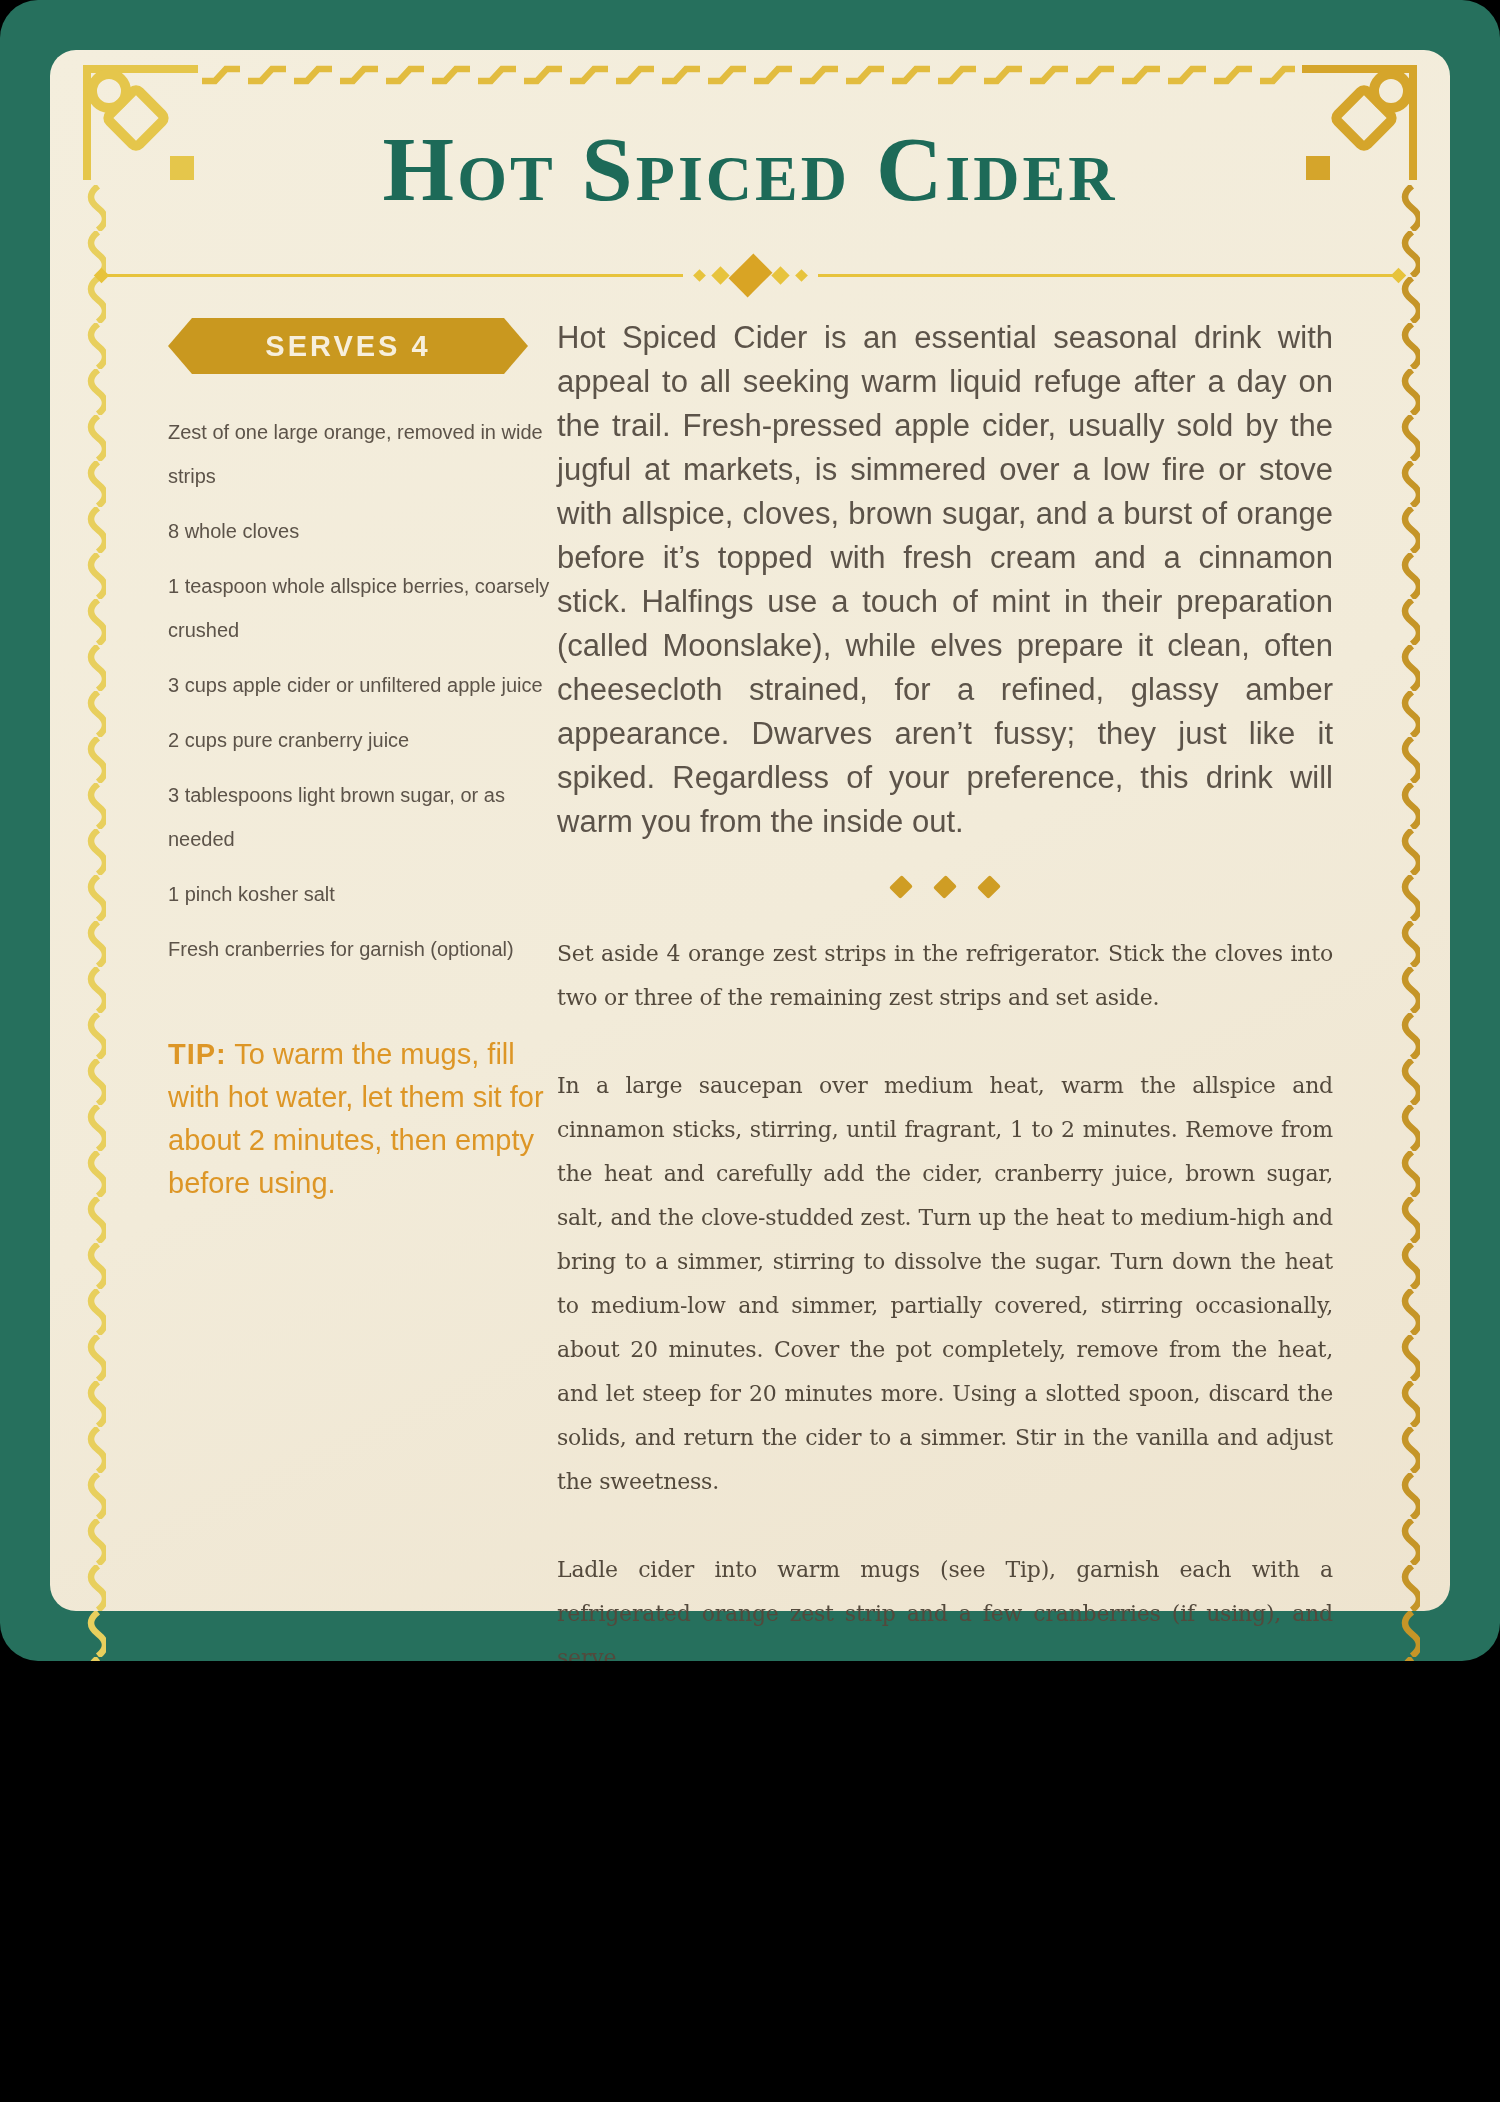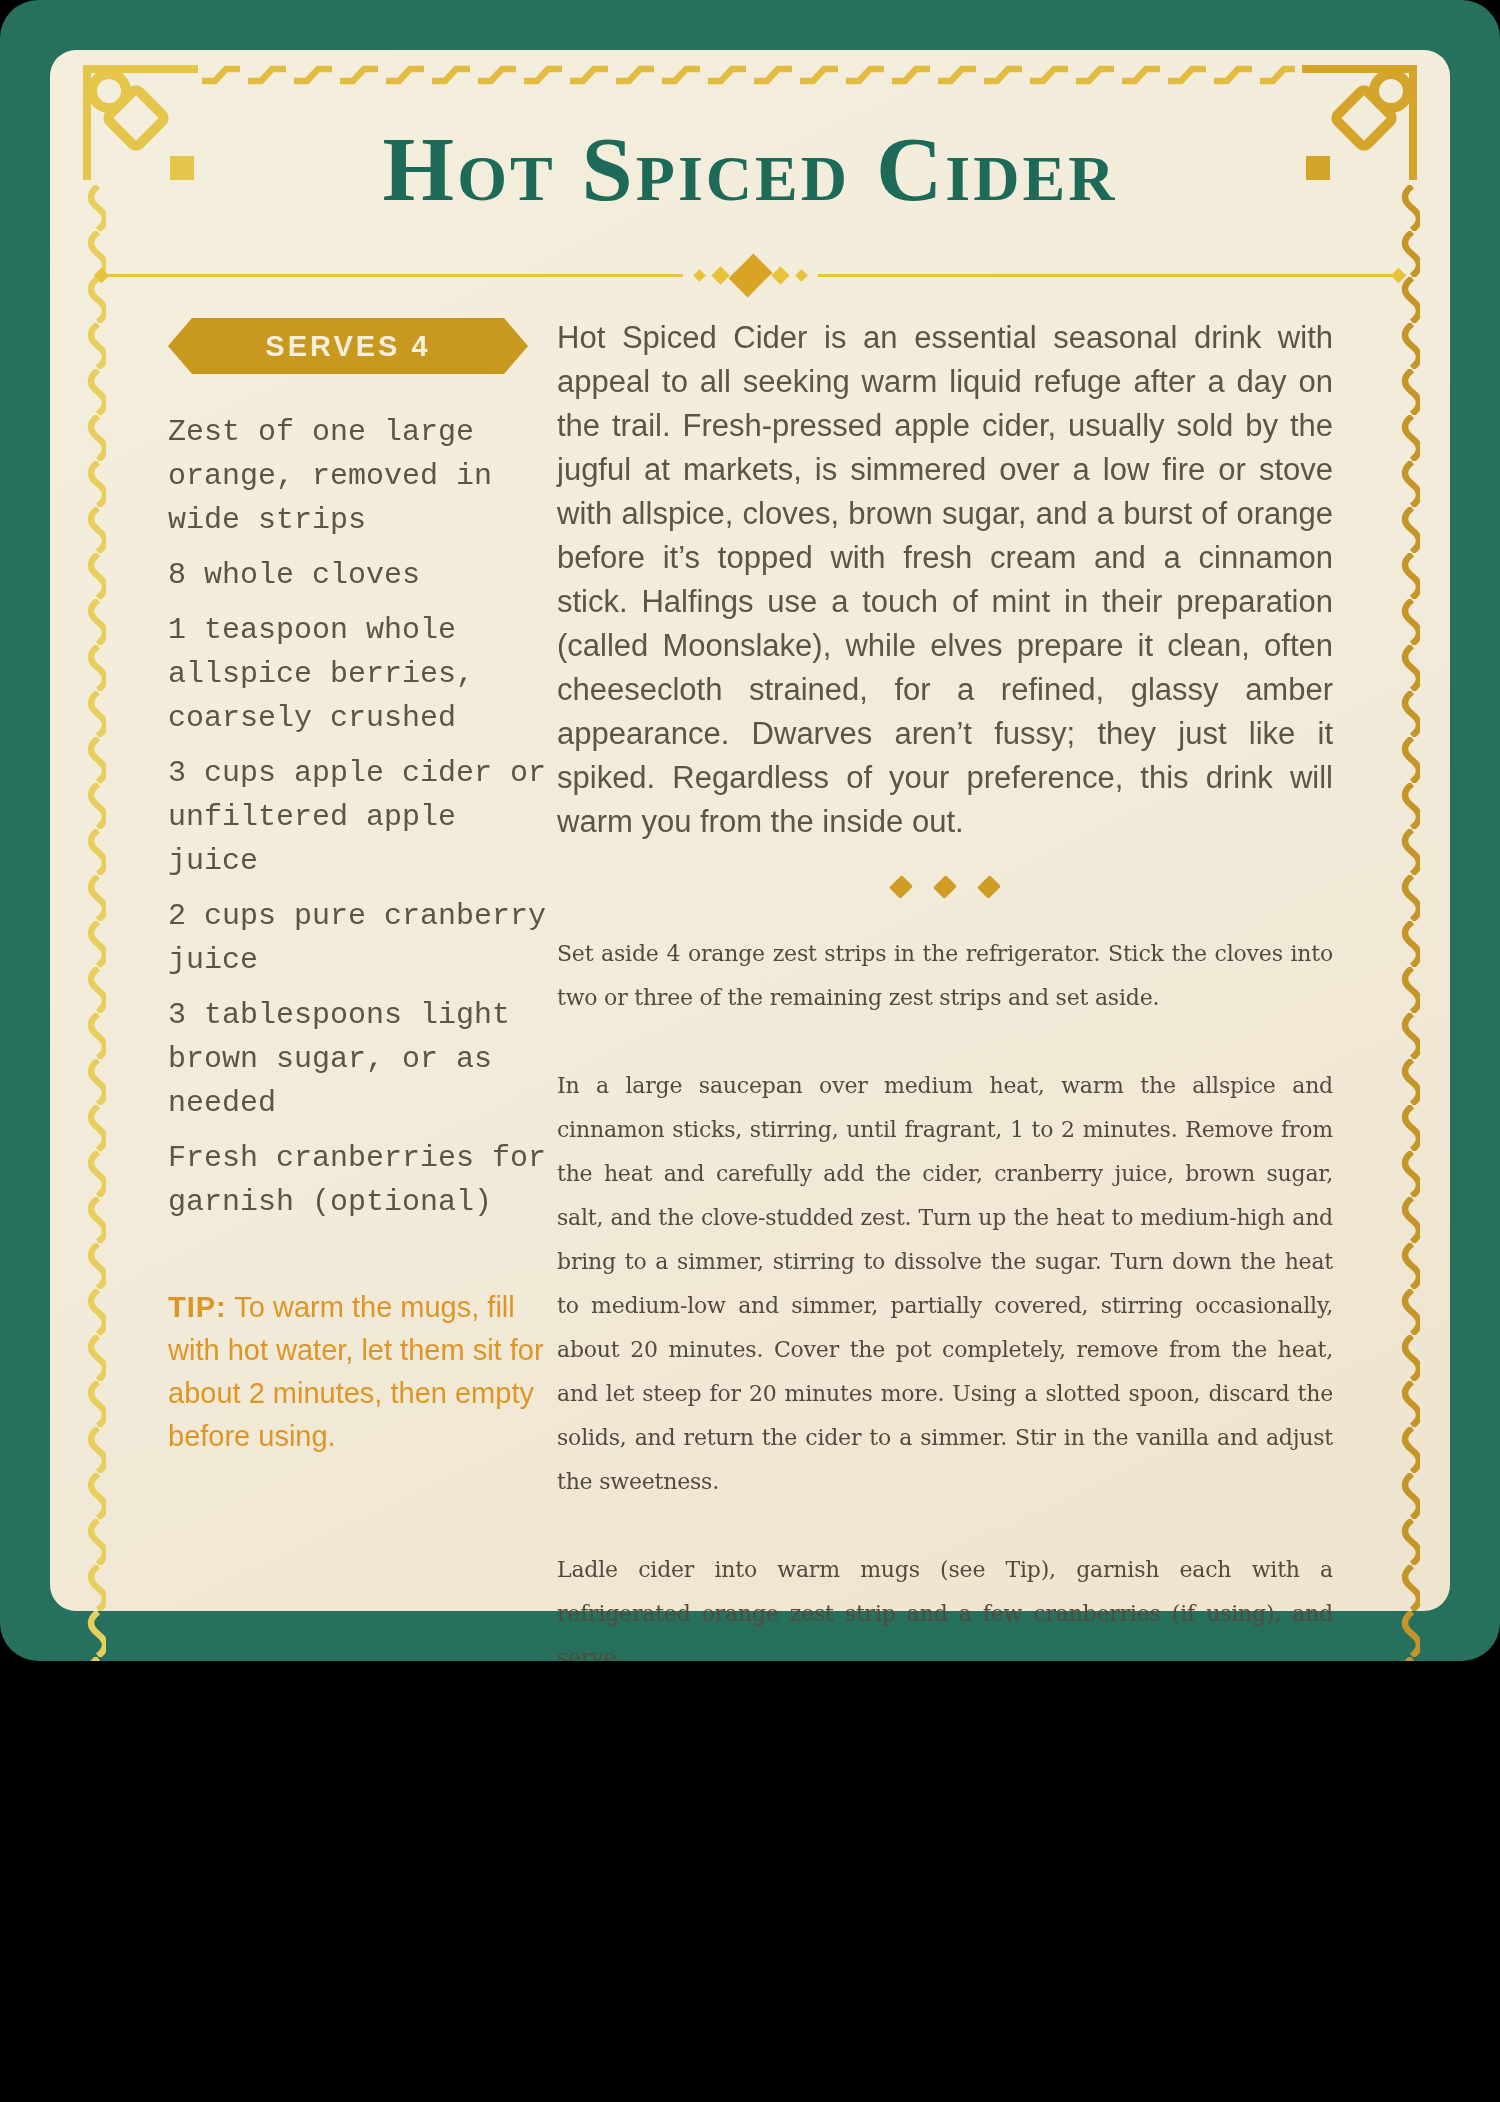--- a/index.html
+++ b/index.html
@@ -30,21 +30,21 @@
   .rd.s2{width:13px;height:13px;}
   .rd.big{width:27px;height:27px;transform:rotate(45deg) scale(1,1.3);background:#d9a424;}
 
   
   .col-left{position:absolute;left:168px;top:318px;width:382px;
             color:var(--ingredients-text,#5c5349);}
   .badge{width:360px;height:56px;display:flex;align-items:center;justify-content:center;
          background:var(--gold,#c9981f);margin:0 0 36px 0;
          clip-path:polygon(0 50%,24px 0,calc(100% - 24px) 0,100% 50%,calc(100% - 24px) 100%,24px 100%);}
   .badge span{font-weight:700;font-size:29px;letter-spacing:3px;color:var(--badge-text,#f7efdc);}
-  .ing{font-size:30px;line-height:44px;margin:0 0 11px 0;font-family:Liberation Mono, monospace;}
+  .ing{font-size:20px;line-height:44px;margin:0 0 11px 0;}
   .tipblock{margin-top:62px;font-size:29px;line-height:43px;color:var(--tip-orange,#dd9626);}
   .tipblock .tl{font-weight:700;letter-spacing:1px;}
 
   
   .col-right{position:absolute;left:557px;top:316px;width:776px;}
   .intro{font-size:31px;line-height:44px;text-align:justify;margin:0;
          color:var(--ingredients-text,#5c5349);}
   .sec-div{display:flex;justify-content:center;align-items:center;gap:28px;margin:34px 0 36px;}
   .sd{width:16px;height:18px;background:#cf9d24;transform:rotate(45deg);border-radius:2px;}
   .step{font-family:"DejaVu Serif","Liberation Serif",serif;font-size:22px;line-height:44px;
@@ -126,20 +126,21 @@
   <div class="col-left">
     <div class="badge">
       <span>SERVES 4</span>
     </div>
     <p class="ing">Zest of one large orange, removed in wide strips</p>
     <p class="ing">8 whole cloves</p>
     <p class="ing">1 teaspoon whole allspice berries, coarsely crushed</p>
     <p class="ing">3 cups apple cider or unfiltered apple juice</p>
     <p class="ing">2 cups pure cranberry juice</p>
     <p class="ing">3 tablespoons light brown sugar, or as needed</p>
+    <p class="ing">1 pinch kosher salt</p>
     <p class="ing">Fresh cranberries for garnish (optional)</p>
     <p class="tipblock">
       <span class="tl">TIP:</span>
       <span>To warm the mugs, fill with hot water, let them sit for about 2 minutes, then empty before using.</span>
     </p>
   </div>
 
   <div class="col-right">
     <p class="intro">Hot Spiced Cider is an essential seasonal drink with appeal to all seeking warm liquid refuge after a day on the trail. Fresh-pressed apple cider, usually sold by the jugful at markets, is simmered over a low fire or stove with allspice, cloves, brown sugar, and a burst of orange before it’s topped with fresh cream and a cinnamon stick. Halfings use a touch of mint in their preparation (called Moonslake), while elves prepare it clean, often cheesecloth strained, for a refined, glassy amber appearance. Dwarves aren’t fussy; they just like it spiked. Regardless of your preference, this drink will warm you from the inside out.</p>
     <div class="sec-div">

